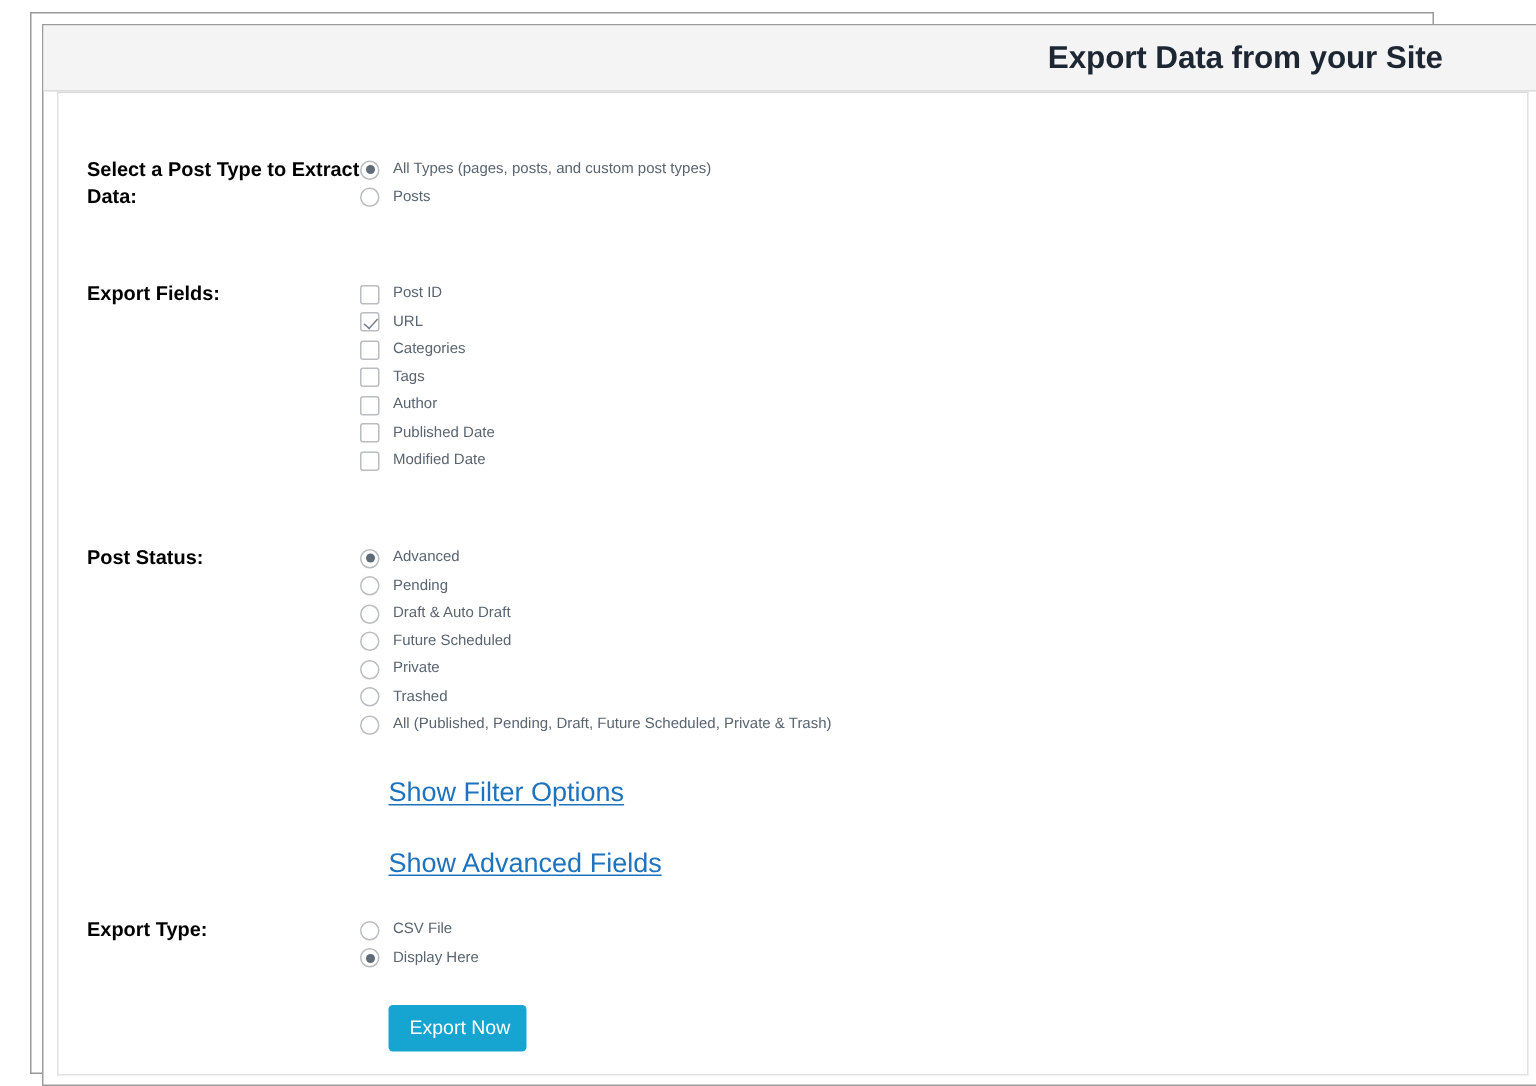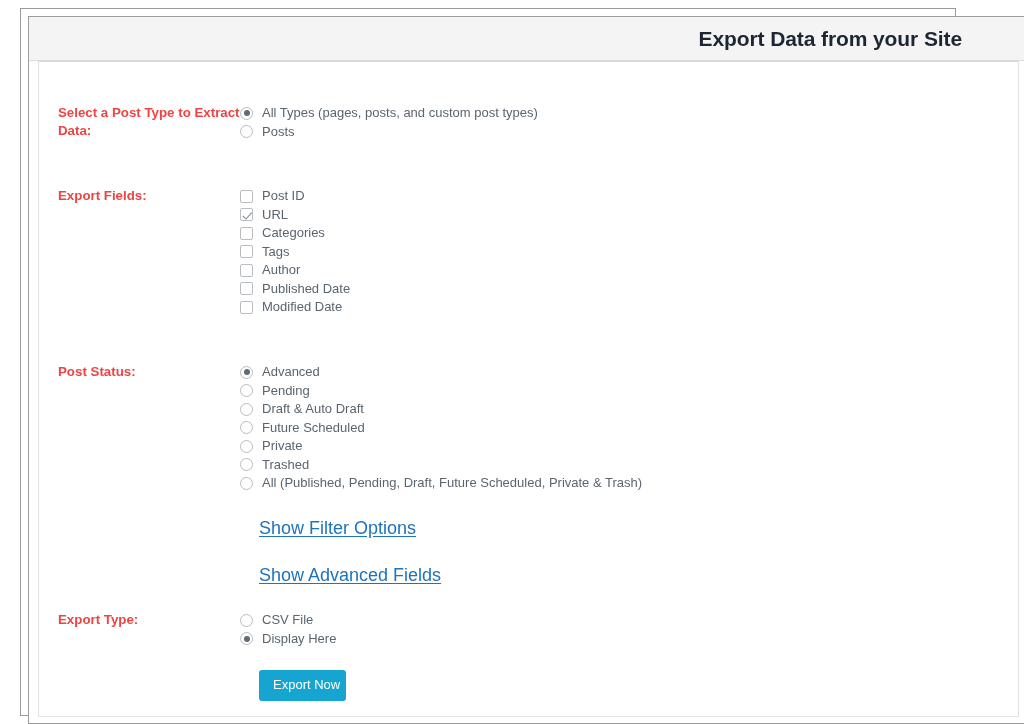--- a/index.html
+++ b/index.html
@@ -76,37 +76,37 @@
     display: flex;
     align-items: flex-start;
   }
 
   .row-label {
     width: 201px;
     flex: 0 0 201px;
     padding-left: 19px;
     font-size: 13.3px;
     font-weight: bold;
-    color: #ef4444;
+    color: #000000;
     line-height: 18px;
   }
 
   .row-field {
     flex: 1 1 auto;
   }
 
   
   .opt {
     display: flex;
     align-items: center;
     height: 18.5px;
     cursor: pointer;
   }
   .opt-text {
-    font-size: 13px;
+    font-size: 10px;
     color: #5a6570;
     line-height: 18px;
     margin-left: 9px;
     white-space: nowrap;
   }
 
   .radio {
     width: 13px;
     height: 13px;
     flex: 0 0 13px;
@@ -159,21 +159,21 @@
 
   
   #export-now-button {
     display: inline-block;
     background: #16a5d0;
     color: #ffffff;
     font-size: 13px;
     font-family: "Liberation Sans", sans-serif;
     border: none;
     border-radius: 3px;
-    padding: 8px 6px 9px 14px;
+    padding: 8px 11px 9px 14px;
     cursor: pointer;
     line-height: 14px;
   }
 
   
   .blk { position: absolute; }
   #blk-post-type   { left: 0;   top: 42px;  right: 0; }
   #blk-fields      { left: 0;   top: 125px; right: 0; }
   #blk-status      { left: 0;   top: 301px; right: 0; }
   #blk-links       { left: 220px; top: 456px; }

